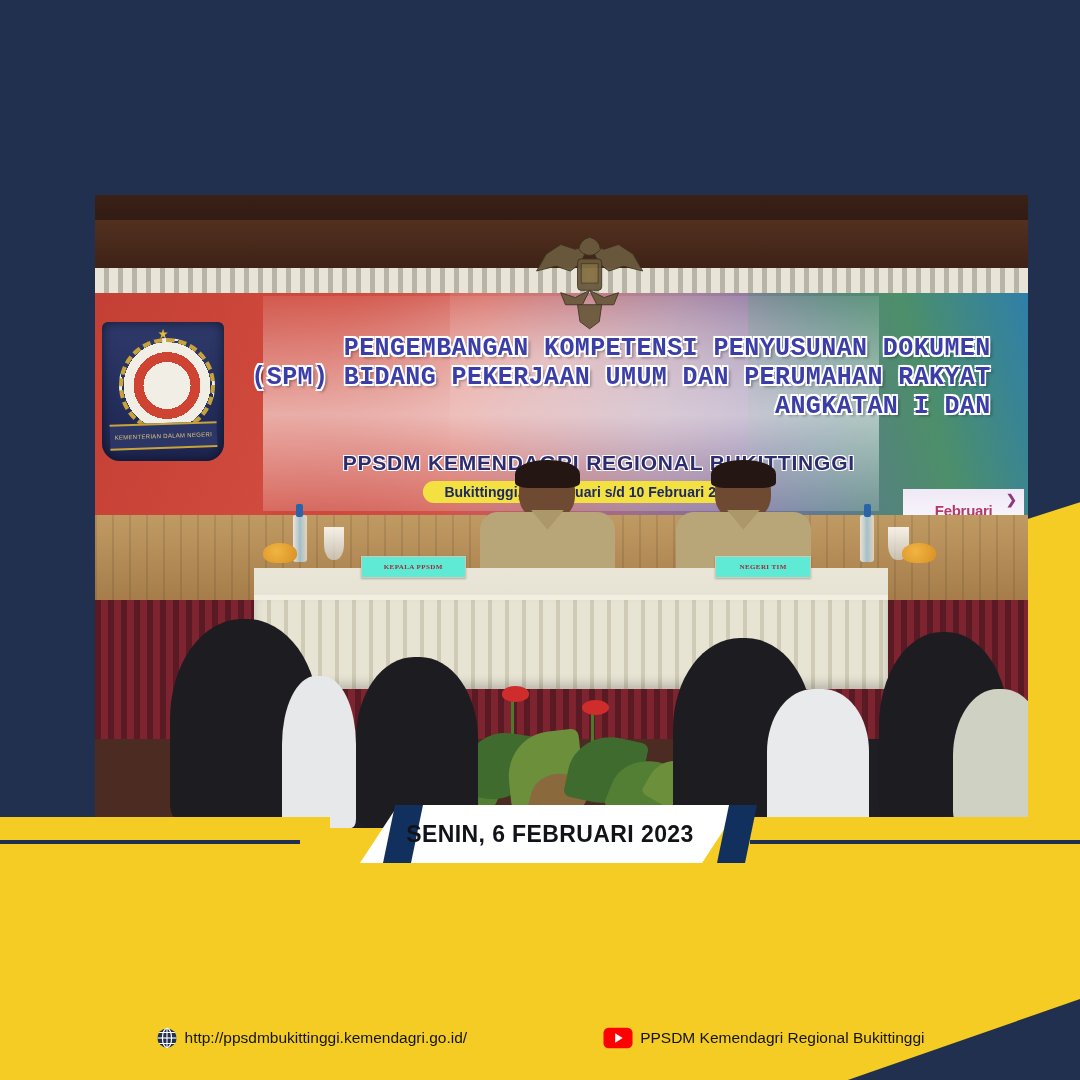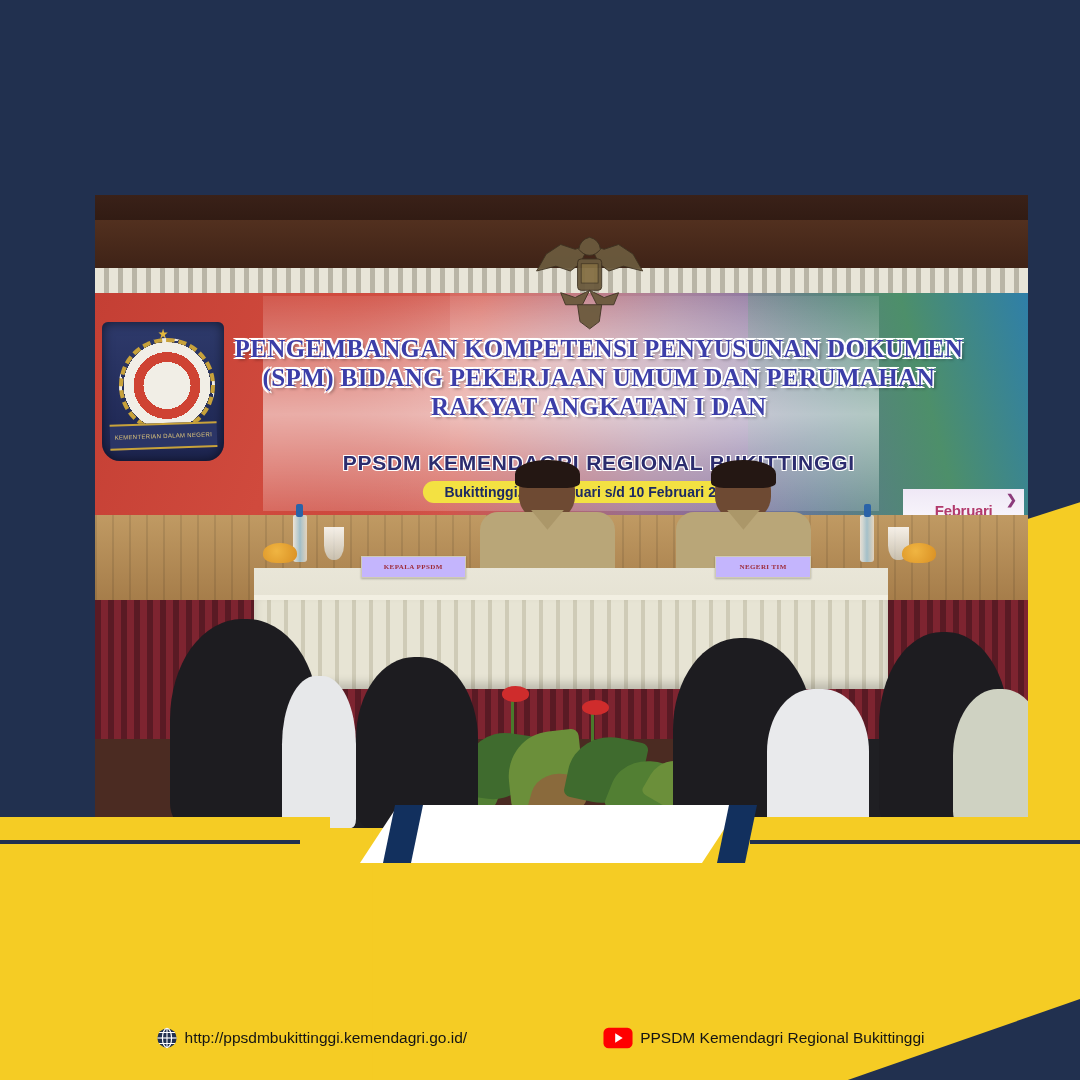--- a/index.html
+++ b/index.html
@@ -114,22 +114,22 @@
   }
   .kd-star {
     position:absolute; left:46%; top:5%; width:8%; height:8%;
     background:#e3b83d;
     clip-path: polygon(50% 0%,61% 35%,98% 35%,68% 57%,79% 91%,50% 70%,21% 91%,32% 57%,2% 35%,39% 35%);
   }
 
   
   .banner-text {
     position:absolute; left:12%; top:22%; width:84%;
-    text-align:center;
-    font-family: Liberation Serif, serif;
+    text-align:right;
+    font-family: Liberation Mono, monospace;
     font-weight:700;
     color:#3c3ea8;
     letter-spacing:0.4px;
     line-height:1.16;
     text-shadow:
       -1.6px -1.6px 0 #fff, 1.6px -1.6px 0 #fff,
       -1.6px 1.6px 0 #fff, 1.6px 1.6px 0 #fff,
       0 0 3px #fff, 3px 3px 3px rgba(0,0,0,0.35);
   }
   .bt-l1 { font-size: 25px; }
@@ -222,21 +222,21 @@
   }
   .person .chair {
     position:absolute; left:-14%; top:14%; width:128%; height:62%;
     background:#2d2d2f; border-radius:10px; z-index:-1;
   }
   #person-left { left:41%; }
   #person-right { left:62%; }
 
   .nameplate {
     position:absolute; height:3.2%;
-    background:#c4b5fd; border:1px solid #cfcab5;
+    background:#5eead4; border:1px solid #cfcab5;
     display:flex; align-items:center; justify-content:center;
     font-family:"Liberation Serif", serif;
     font-weight:700; font-size:7px; color:#9e2b3a; letter-spacing:0.4px;
     box-shadow:0 1px 2px rgba(0,0,0,0.25);
   }
   #nameplate-left { left:28.5%; top:57%; width:11%; }
   #nameplate-right { left:66.5%; top:57%; width:10%; }
 
   .bottle { position:absolute; width:1.5%; height:7.5%;
     background: linear-gradient(90deg, rgba(255,255,255,0.75), rgba(160,200,220,0.85), rgba(255,255,255,0.6));
@@ -466,20 +466,21 @@
   </div>
 
   <div class="date-strip">
     <div class="ds-yellow-left"></div>
     <div class="ds-yellow-left-line"></div>
     <div class="ds-yellow-right"></div>
     <div class="ds-yellow-right-line"></div>
     <div class="ds-white"></div>
     <div class="ds-navy-left"></div>
     <div class="ds-navy-right"></div>
+    <div class="ds-text">SENIN, 6 FEBRUARI 2023</div>
   </div>
 
   <div class="ribbon-navy"></div>
 
   <div class="footer">
 
     <div class="f-item">
       <svg class="ico" viewBox="0 0 24 24">
         <circle cx="12" cy="12" r="10.5" fill="#21304f"></circle>
         <ellipse cx="12" cy="12" rx="5" ry="10.5" fill="none" stroke="#ffffff" stroke-width="1.3"></ellipse>

